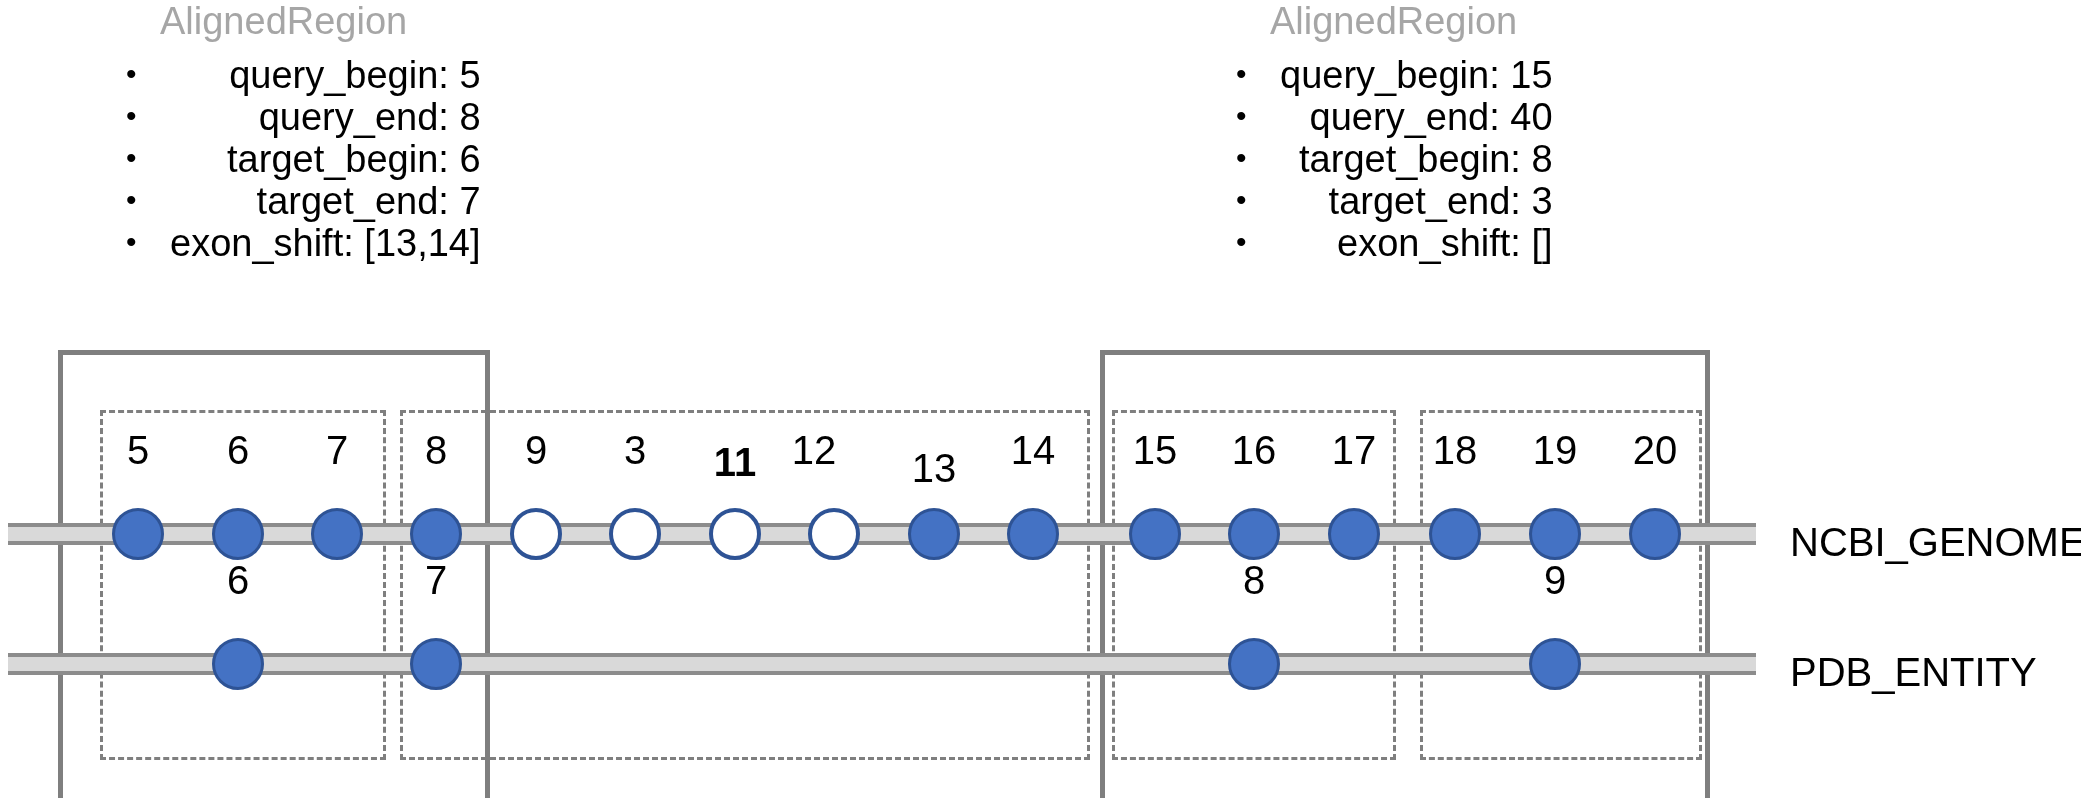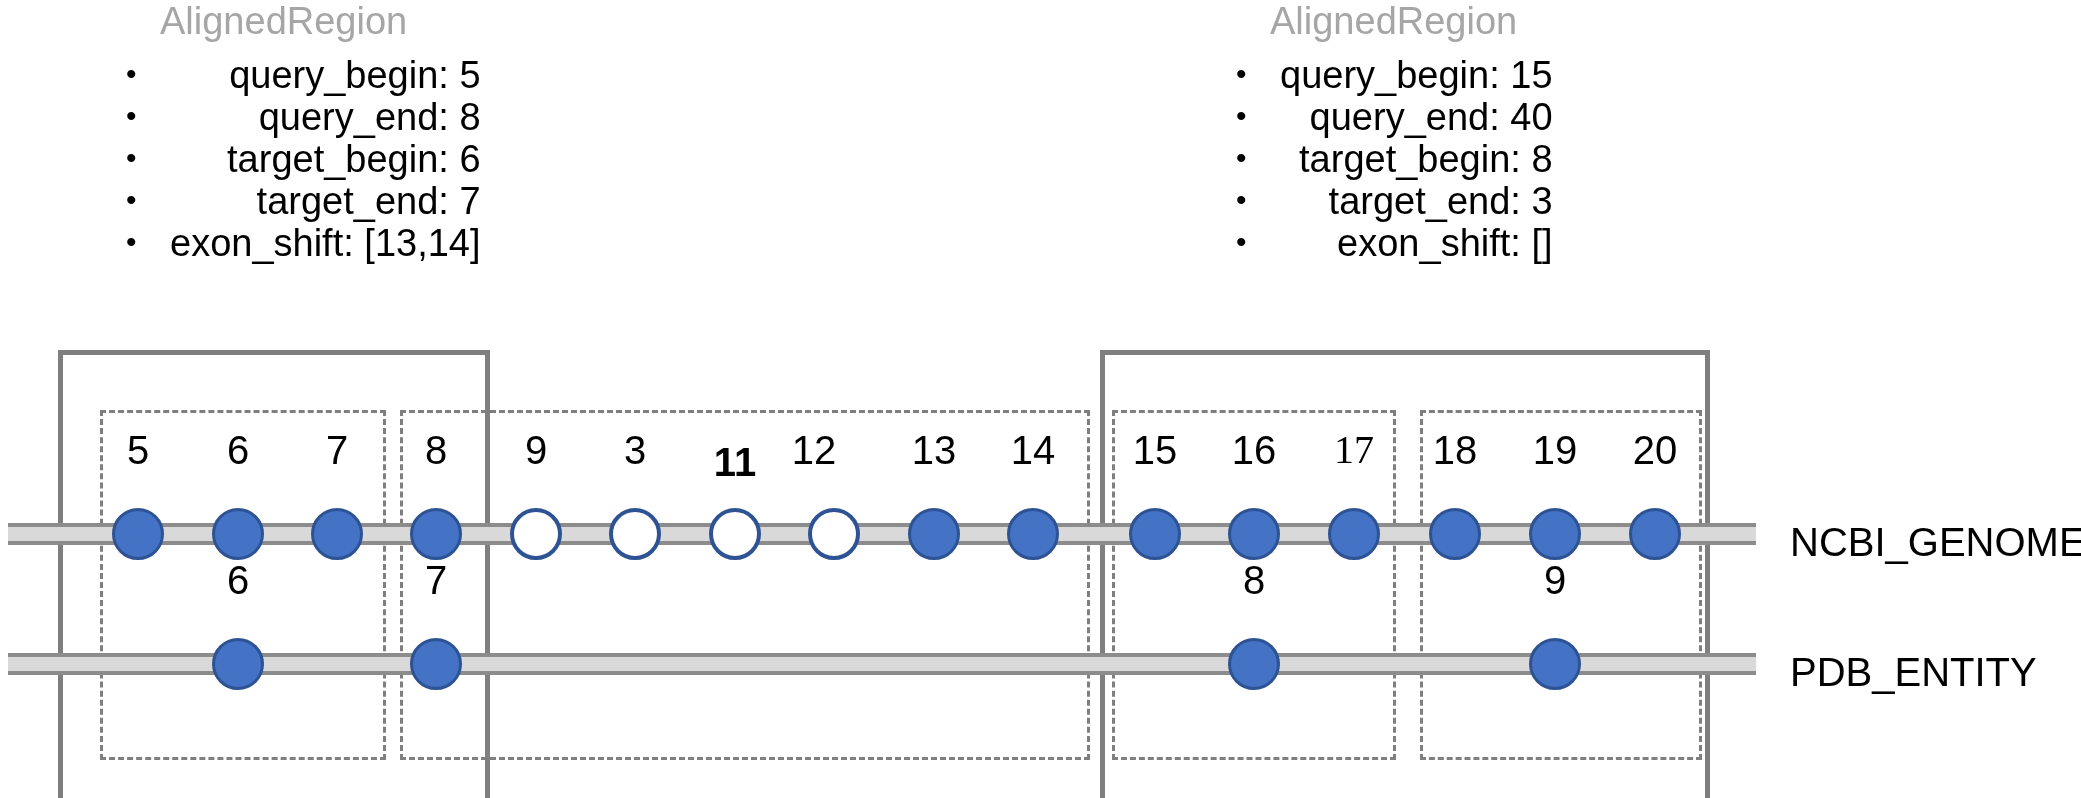--- a/index.html
+++ b/index.html
@@ -145,25 +145,25 @@
   <div class="track-label" style="left:1790px; top:522px;">NCBI_GENOME</div>
 
   <div class="node-label" style="left:108px;  top:430px; width:60px;">5</div>
   <div class="node-label" style="left:208px;  top:430px; width:60px;">6</div>
   <div class="node-label" style="left:307px;  top:430px; width:60px;">7</div>
   <div class="node-label" style="left:406px;  top:430px; width:60px;">8</div>
   <div class="node-label" style="left:506px;  top:430px; width:60px;">9</div>
   <div class="node-label" style="left:605px;  top:430px; width:60px;">3</div>
   <div class="node-label" style="left:705px;  top:442px; width:60px;font-weight:bold;">11</div>
   <div class="node-label" style="left:784px;  top:430px; width:60px;">12</div>
-  <div class="node-label" style="left:904px;  top:430px; width:60px;">13</div>
+  <div class="node-label" style="left:904px;  top:448px; width:60px;">13</div>
   <div class="node-label" style="left:1003px; top:430px; width:60px;">14</div>
   <div class="node-label" style="left:1125px; top:430px; width:60px;">15</div>
   <div class="node-label" style="left:1224px; top:430px; width:60px;">16</div>
-  <div class="node-label" style="left:1324px; top:430px; width:60px;font-family:Liberation Serif, serif;">17</div>
+  <div class="node-label" style="left:1324px; top:430px; width:60px;">17</div>
   <div class="node-label" style="left:1425px; top:430px; width:60px;">18</div>
   <div class="node-label" style="left:1525px; top:430px; width:60px;">19</div>
   <div class="node-label" style="left:1625px; top:430px; width:60px;">20</div>
 
   <div class="node filled" style="left:112px;  top:508px;"></div>
   <div class="node filled" style="left:212px;  top:508px;"></div>
   <div class="node filled" style="left:311px;  top:508px;"></div>
   <div class="node filled" style="left:410px;  top:508px;"></div>
   <div class="node hollow" style="left:510px;  top:508px;"></div>
   <div class="node hollow" style="left:609px;  top:508px;"></div>

